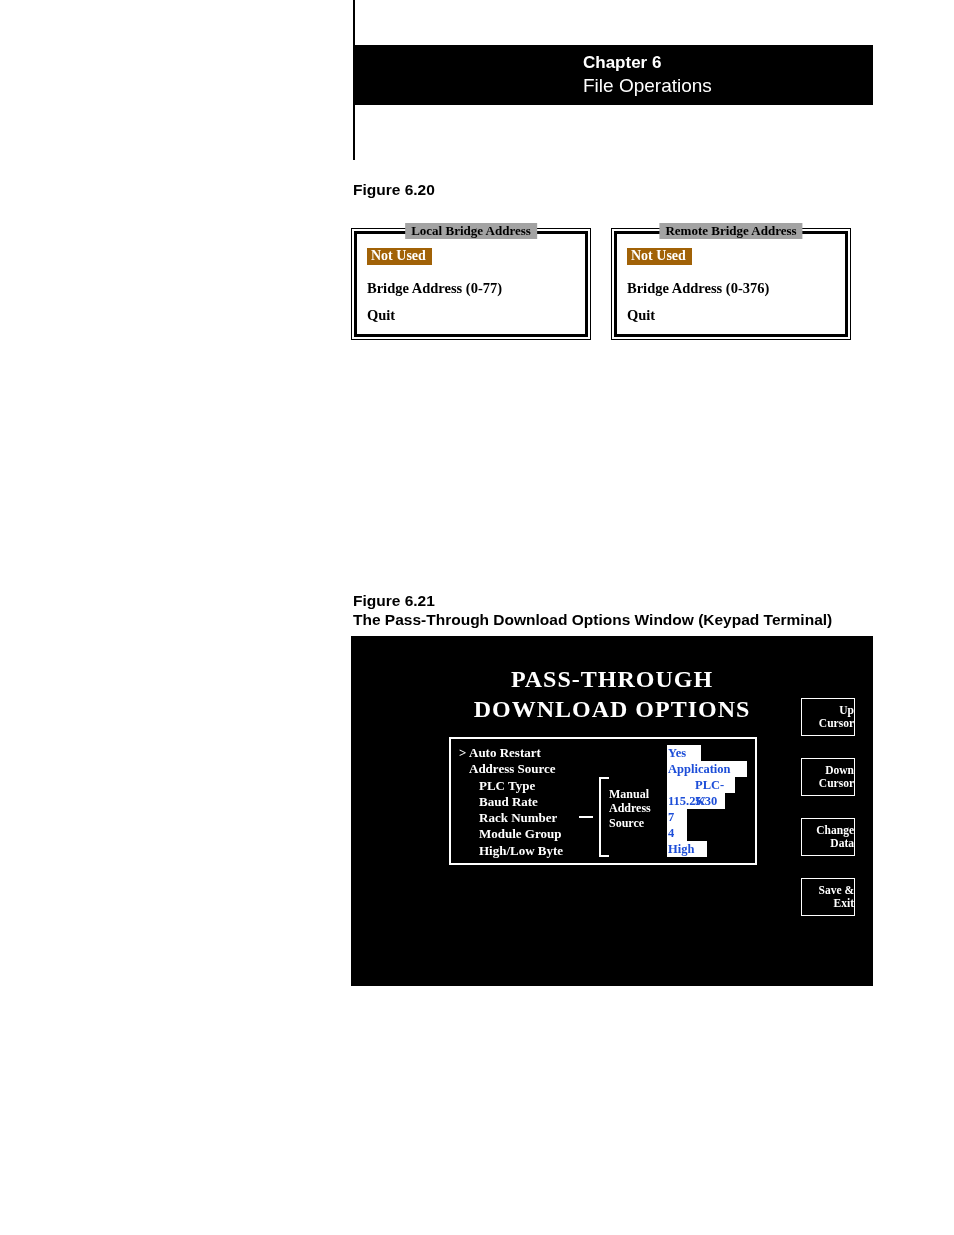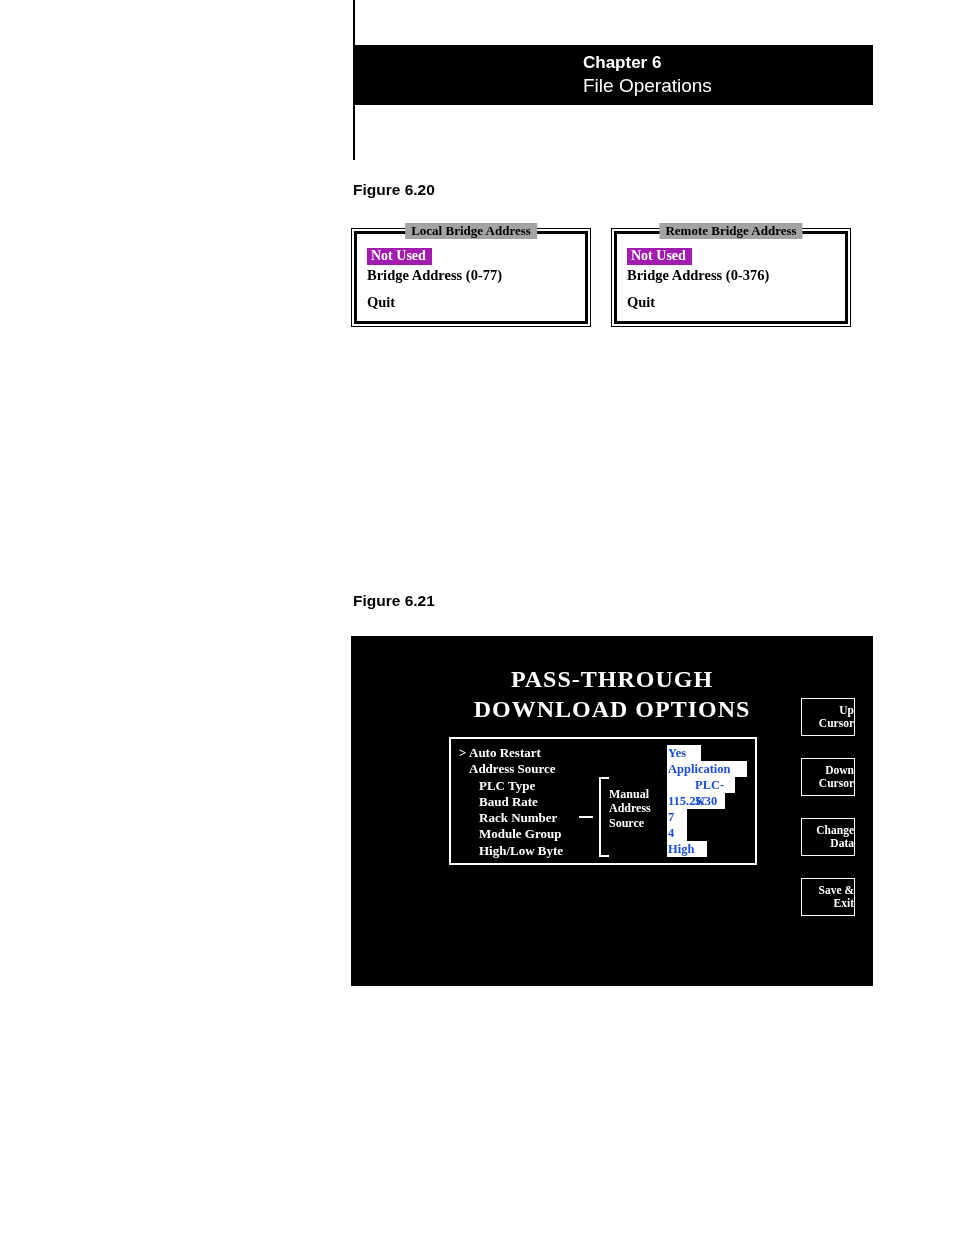--- a/index.html
+++ b/index.html
@@ -61,26 +61,26 @@
     left: 50%;
     transform: translateX(-50%);
     background: #a3a3a3;
     padding: 0 6px;
     font-weight: 700;
     font-size: 13px;
     white-space: nowrap;
   }
   .fbox .notused {
     display: inline-block;
-    background: #a21caf;
+    background: #a16207;
     color: #fff;
     font-weight: 700;
     font-size: 14px;
     padding: 0 6px 1px 4px;
-    margin-bottom: 2px;
+    margin-bottom: 15px;
   }
   .fbox .row {
     font-weight: 700;
     font-size: 14.5px;
   }
   .fbox .quit { margin-top: 10px; font-weight: 700; font-size: 14.5px;}
 
   
   .term {
     position: absolute;
@@ -217,20 +217,21 @@
   <div class="fbox" style="position:relative; width:auto;">
     <span class="legend">Remote Bridge Address</span>
     <span class="notused">Not Used</span>
     <div class="row">Bridge Address (0-376)</div>
     <div class="quit">Quit</div>
   </div>
 </div>
 
 <div id="cap2" class="fig-caption">
   <div>Figure 6.21</div>
+  <div>The Pass-Through Download Options Window (Keypad Terminal)</div>
 </div>
 
 <div class="term">
   <div class="term-title">
     <div>PASS-THROUGH</div>
     <div>DOWNLOAD OPTIONS</div>
   </div>
 
   <div class="opt-panel">
     <div class="opt-left">

